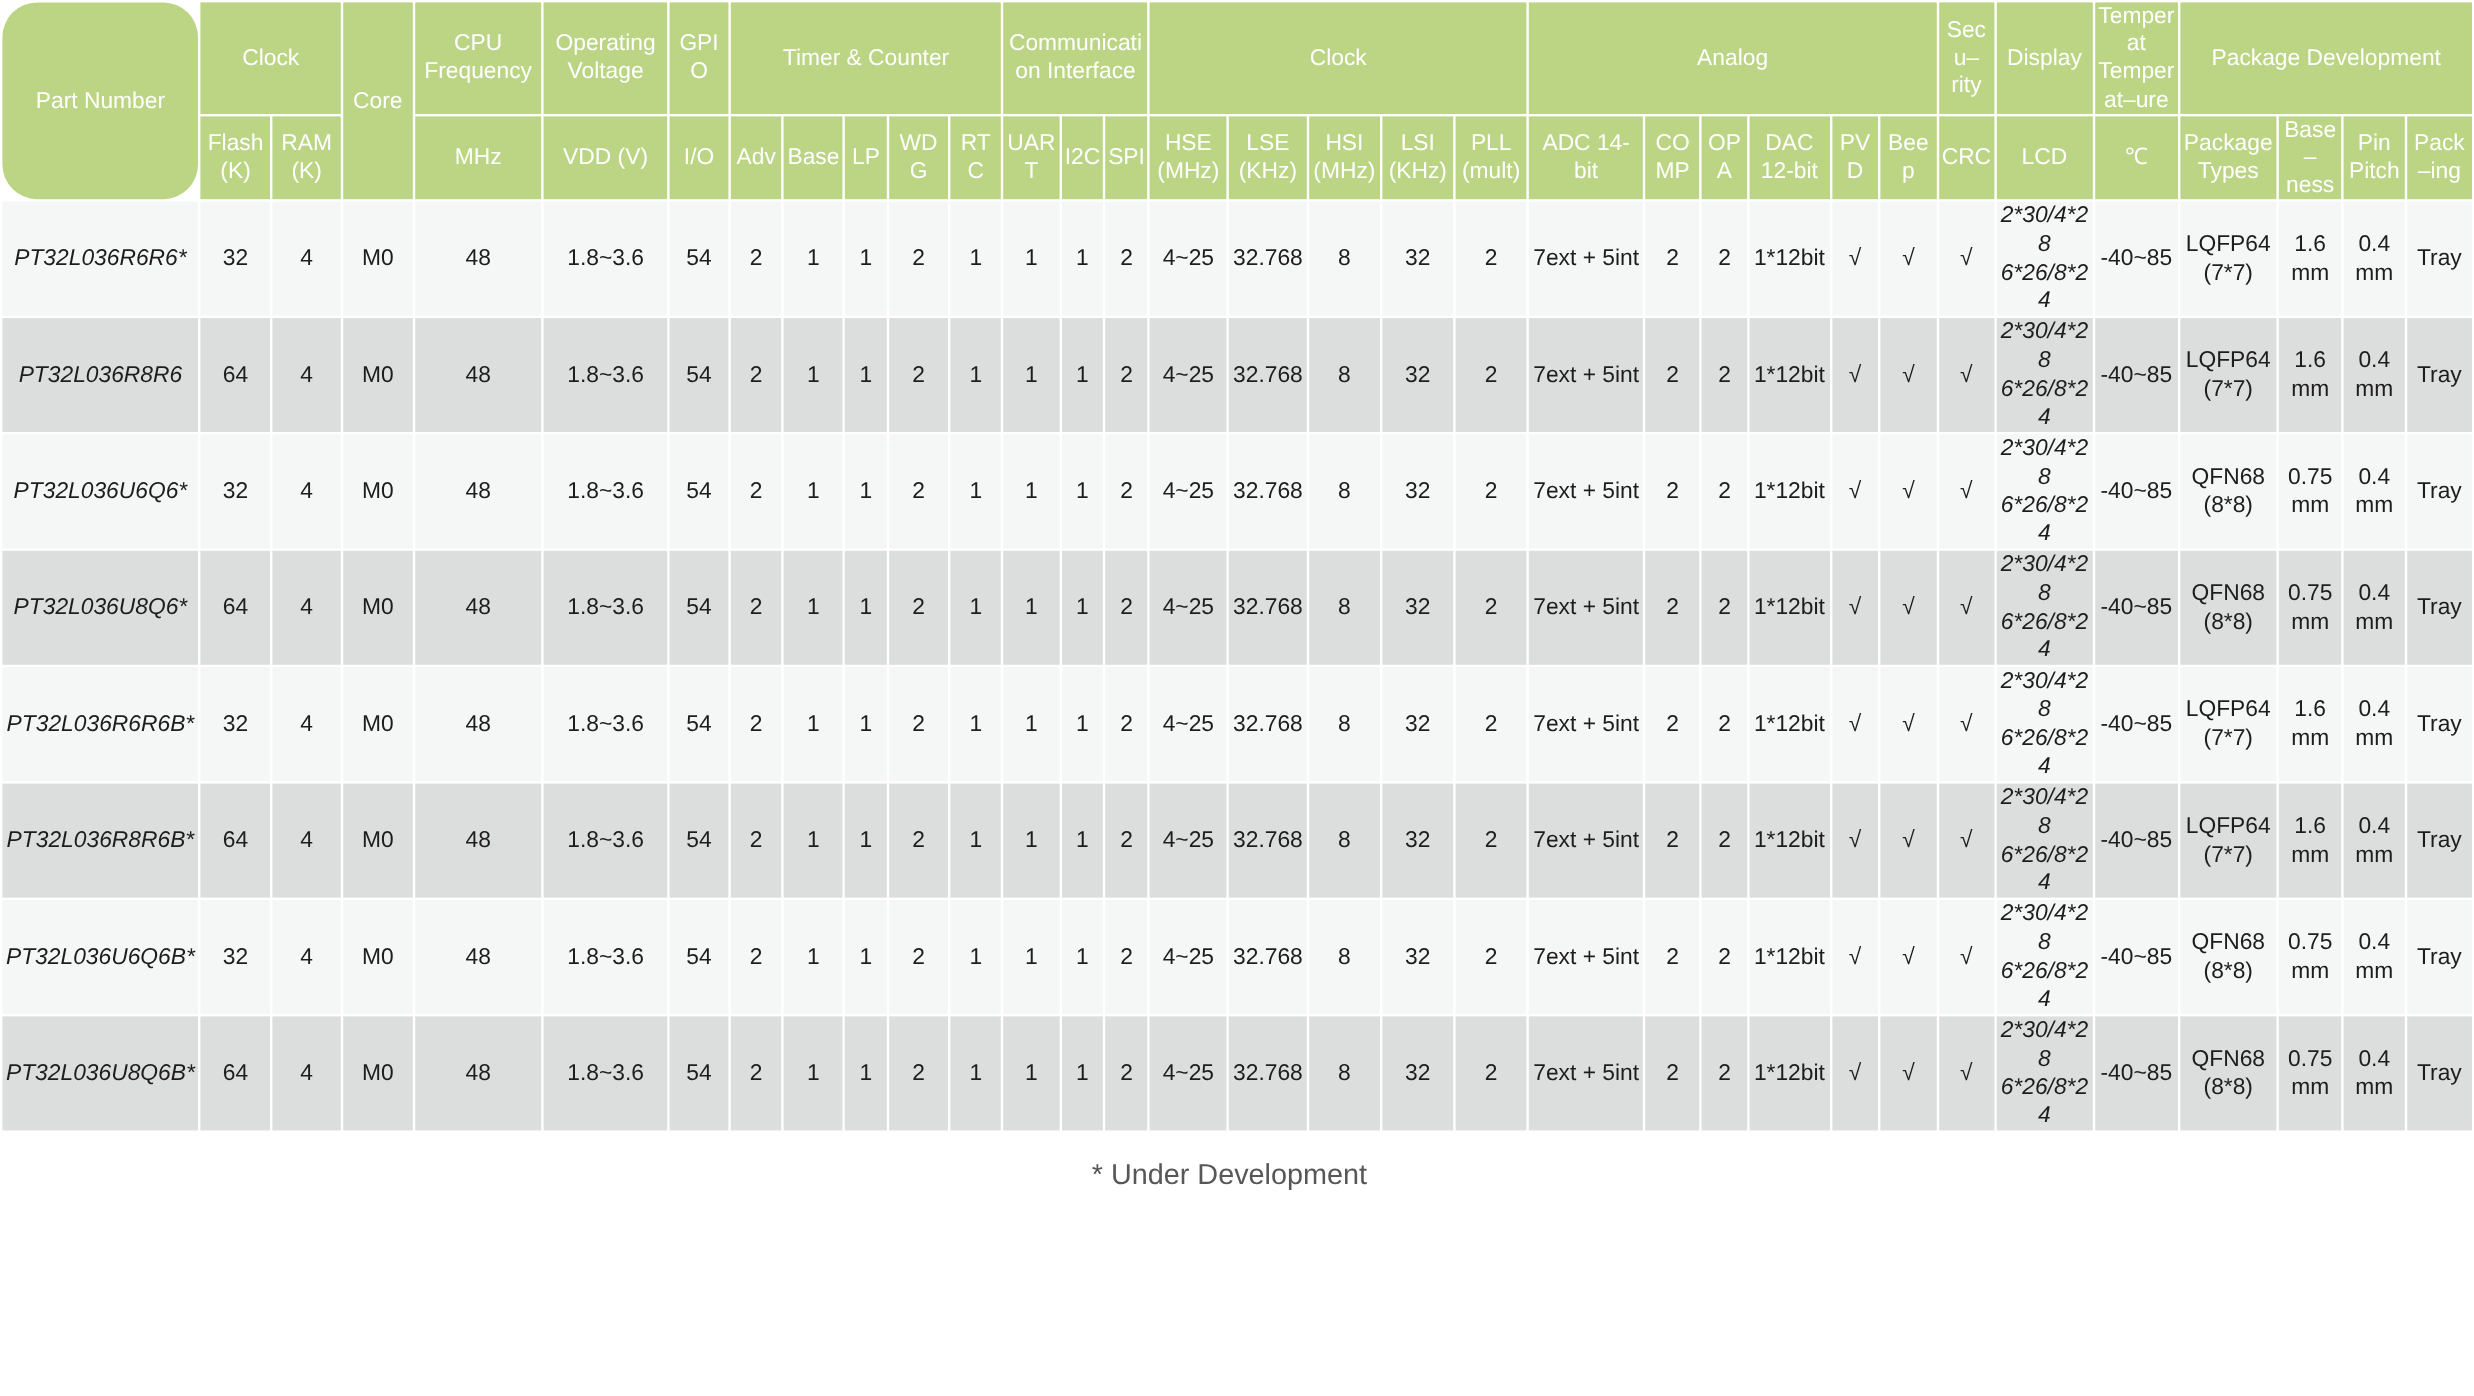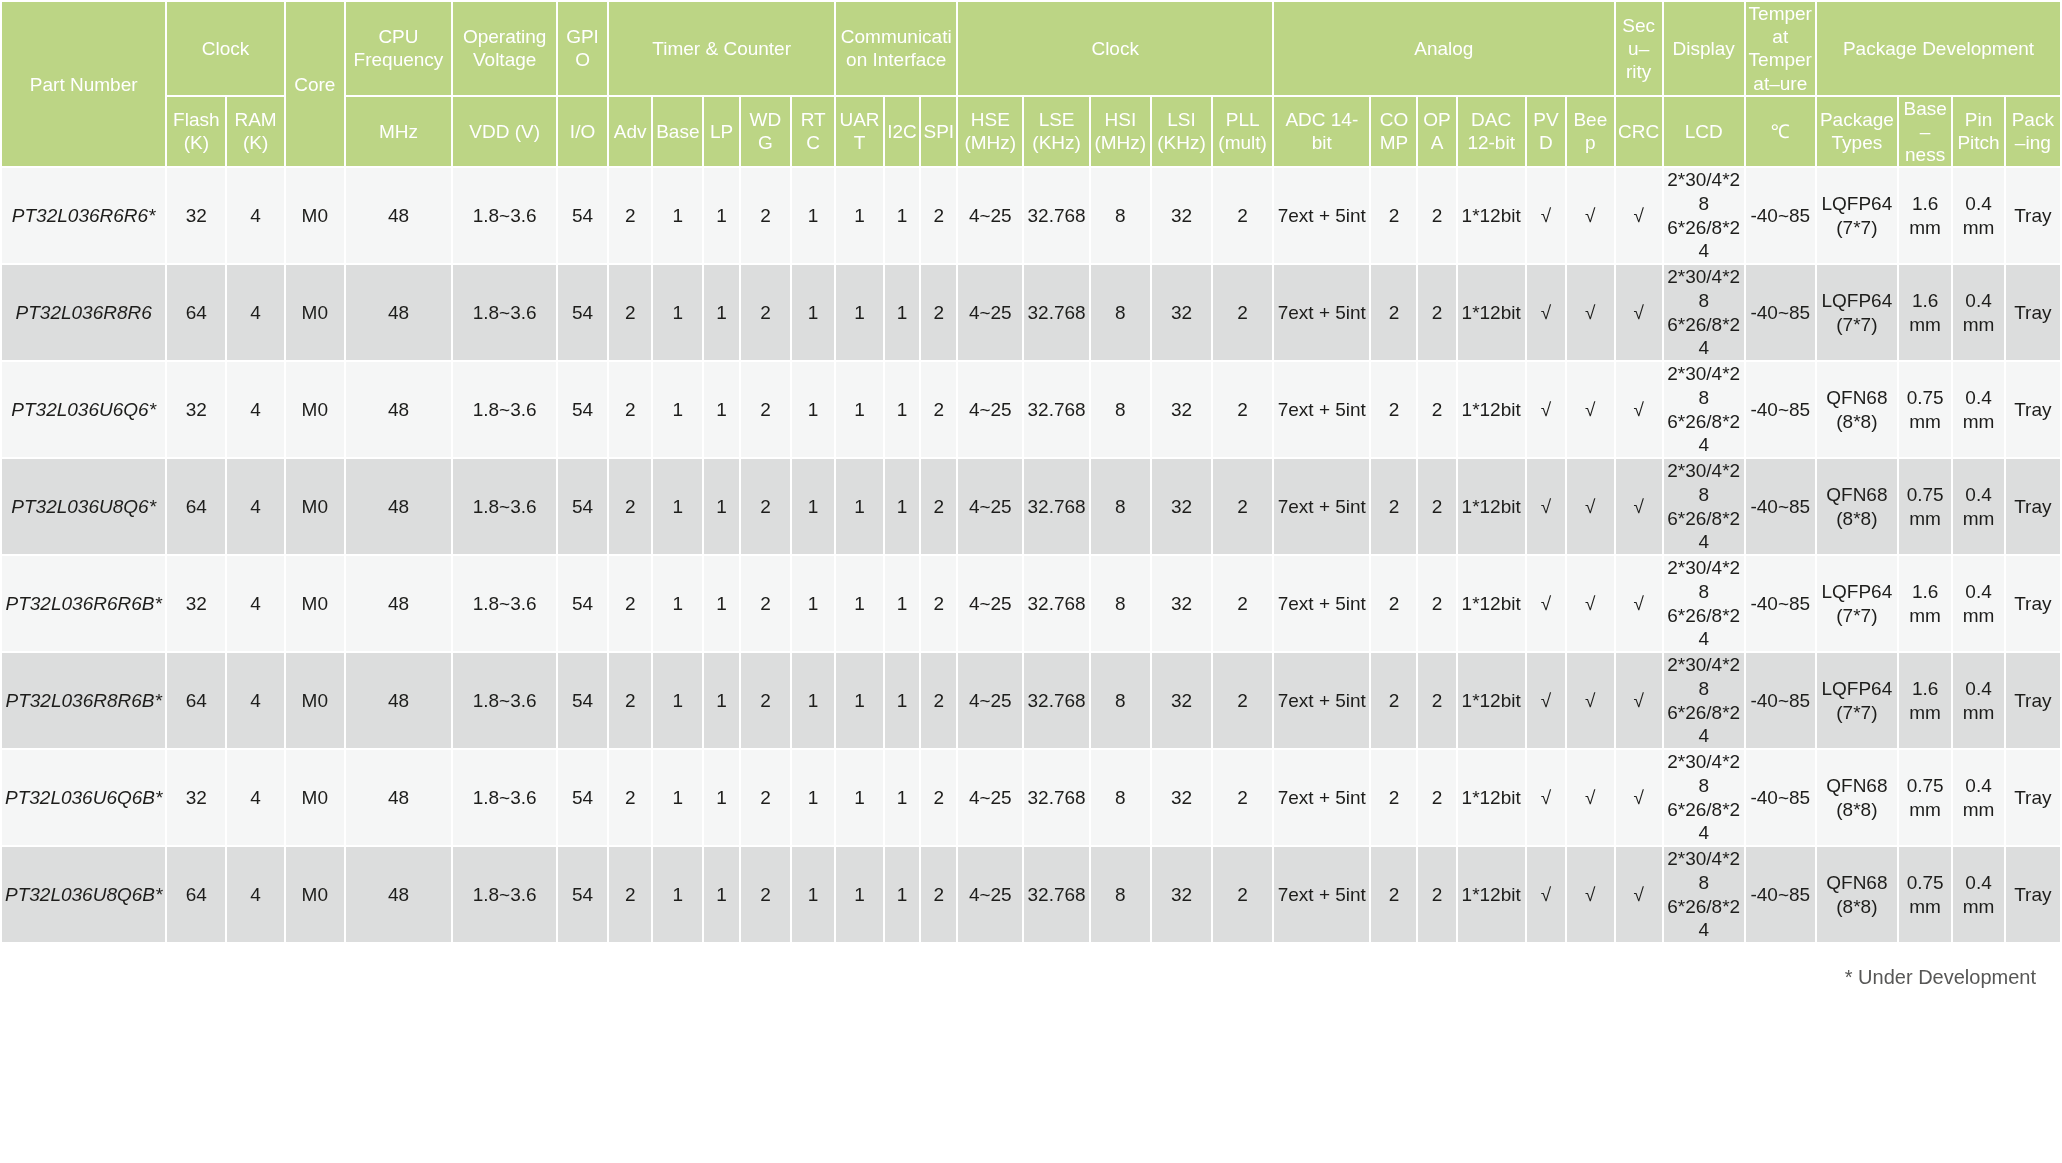--- a/index.html
+++ b/index.html
@@ -40,44 +40,44 @@
   
   table.spec thead th {
     background: #bcd585;
     color: #ffffff;
     font-size: 19px;
   }
   th.h-small   { font-size: 17px; }
   th.h-xsmall  { font-size: 15px; }
   th.h-tiny    { font-size: 13px; }
   th.h-big     { font-size: 22px; }
-  th.partnum   { font-size: 23px; }
+  th.partnum   { font-size: 23px; border-radius: 29px; }
 
   
   table.spec tbody td {
     background: #f5f6f6;
     color: #1d1d1b;
     font-size: 19px;
     height: 94px;
   }
   table.spec tbody tr.alt td {
     background: #dcdddd;
   }
   td.partcell { font-size: 20px; font-style: italic; }
   td.sm  { font-size: 17px; }
-  td.xs  { font-size: 16px; }
+  td.xs  { font-size: 16px; font-style: italic; }
   td.chk { font-size: 21px; }
   .two-line { display: block; line-height: 1.25; }
 
   
   .footer-note {
     width: 2062px;
-    text-align: right;
+    text-align: center;
     padding: 22px 26px 0 13px;
-    font-size: 20px;
+    font-size: 24px;
     color: #575756;
     background: #ffffff;
   }
 </style>
 </head>
 <body>
 
 <div id="root">
 
   <table class="spec">

